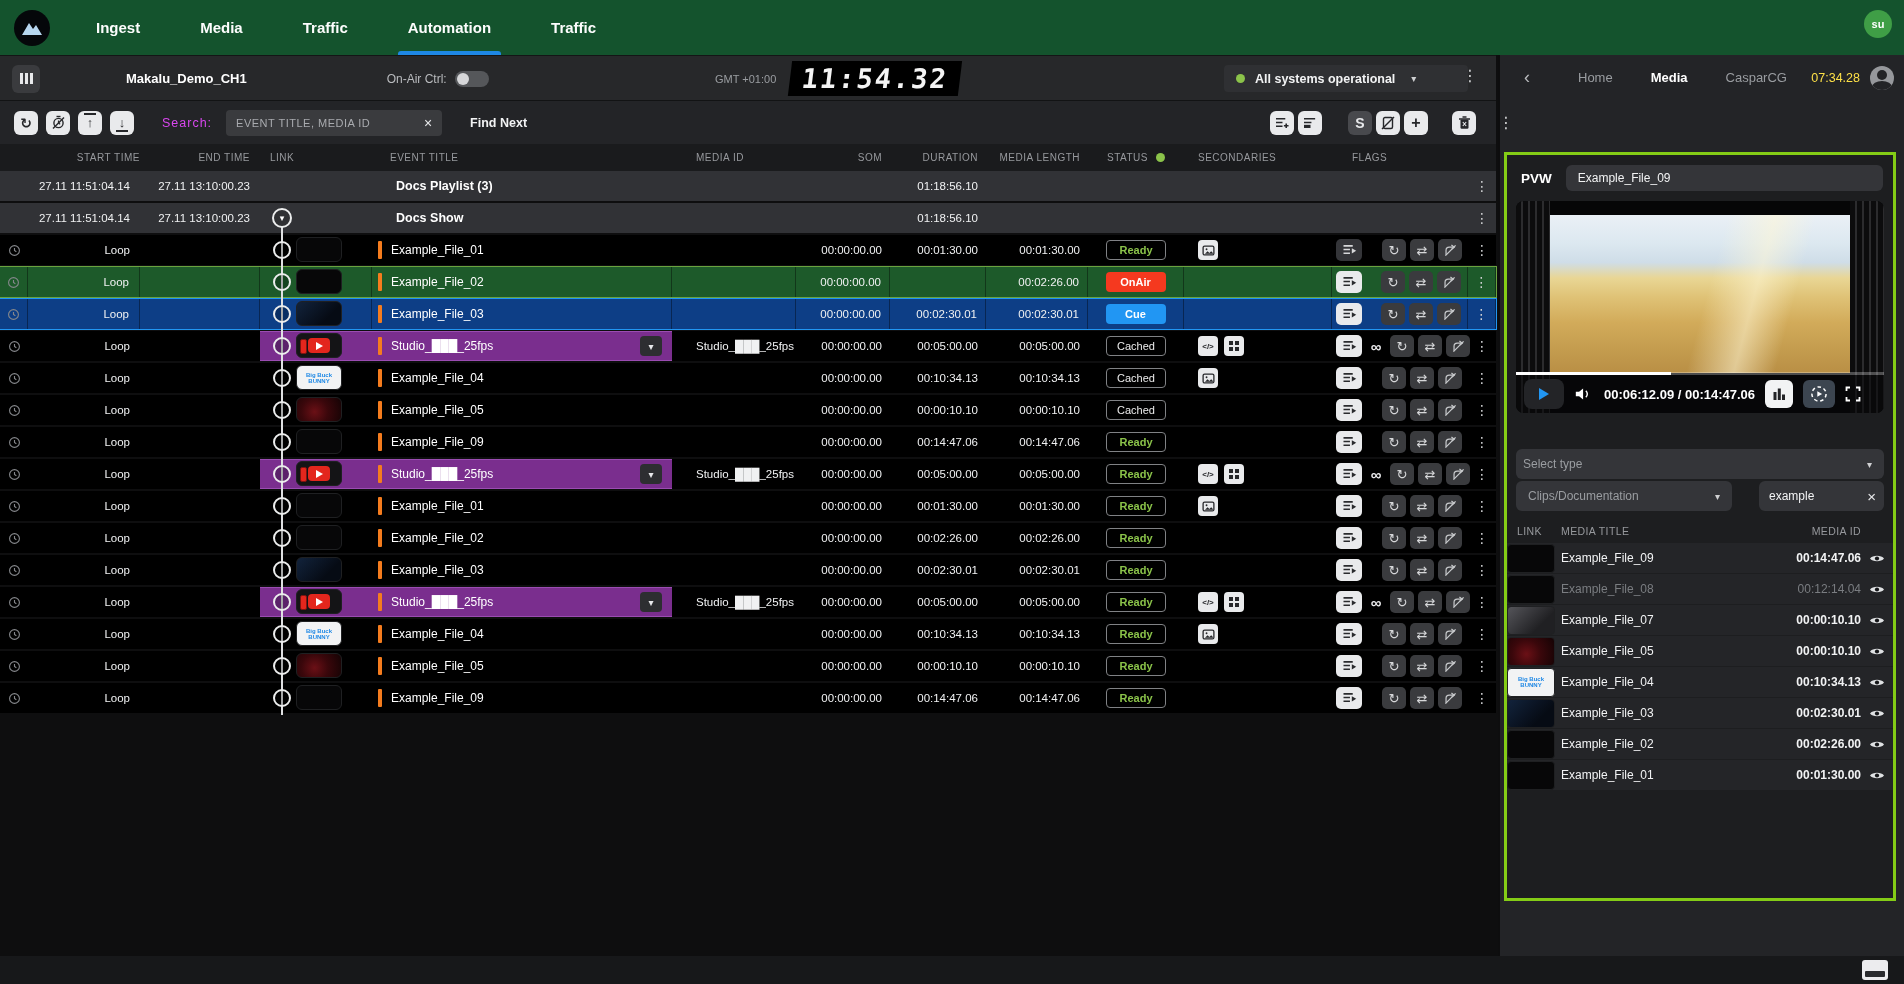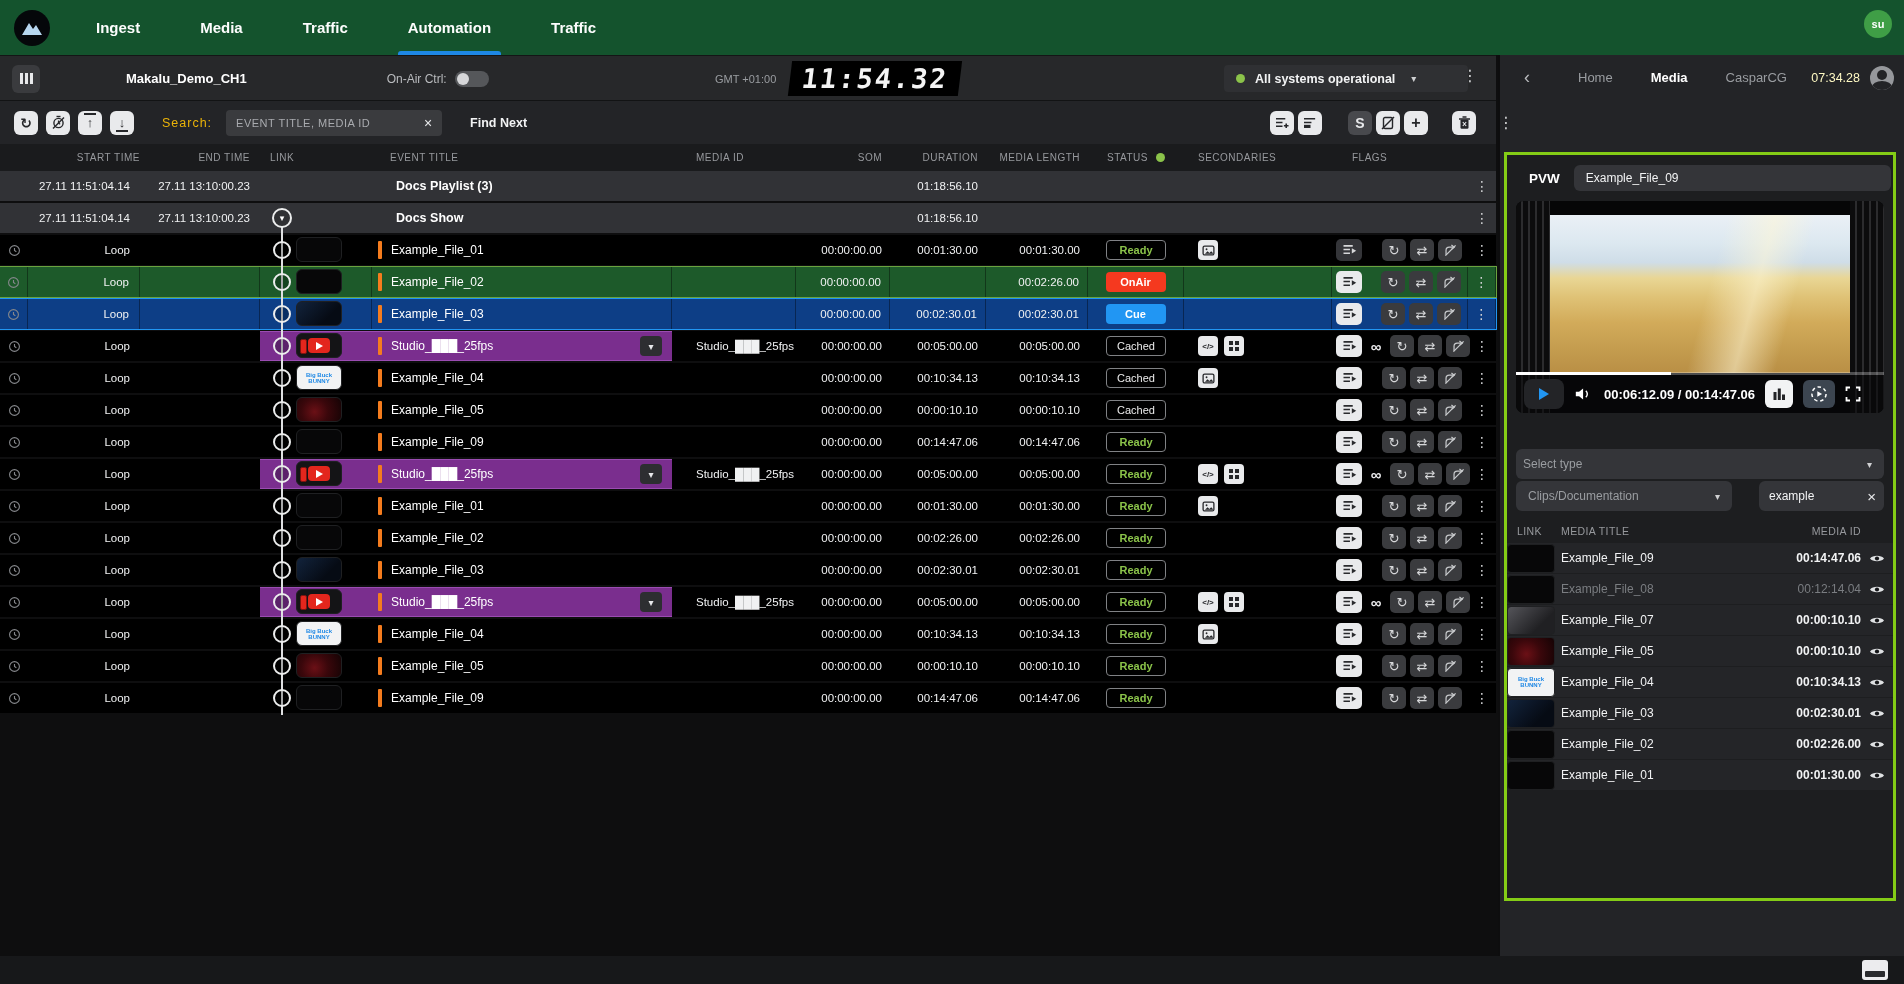--- a/index.html
+++ b/index.html
@@ -33,26 +33,26 @@
   .chev-sm{font-size:10px;color:#cfd0d2;margin-left:6px;}
   .kebab{color:#cfd0d2;font-size:15px;letter-spacing:0;line-height:1;}
   .chan-kebab{position:absolute;left:1462px;top:12px;font-size:16px;}
   
   .rpanel{position:absolute;left:1498px;top:55px;width:406px;height:929px;background:#232427;border-left:2px solid #0d0d0e;}
   .rpnav{height:45px;display:flex;align-items:center;font-size:13px;color:#9a9da1;}
   .rp-back{margin-left:24px;font-size:18px;color:#b9bbbe;}
   .rptabs{display:flex;gap:38px;margin-left:48px;}
   .rptab{cursor:pointer;}
   .rptab.active{color:#fff;font-weight:700;}
-  .rptime{margin-left:auto;color:#fef9c3;font-size:12.5px;}
+  .rptime{margin-left:auto;color:#fde047;font-size:12.5px;}
   .rp-avatar{width:24px;height:24px;border-radius:50%;background:#96989c;margin:0 12px 0 10px;position:relative;overflow:hidden;}
   .rp-avatar::before{content:"";position:absolute;left:7px;top:4px;width:10px;height:10px;border-radius:50%;background:#232427;}
   .rp-avatar::after{content:"";position:absolute;left:2px;top:15px;width:20px;height:12px;border-radius:50%;background:#232427;}
   .greenbox{position:absolute;left:4px;top:97px;width:392px;height:749px;border:3px solid #84cc16;background:#1d1e20;box-sizing:border-box;}
-  .pvwrow{position:absolute;left:22px;top:10px;display:flex;align-items:center;gap:14px;width:362px;}
+  .pvwrow{position:absolute;left:14px;top:10px;display:flex;align-items:center;gap:14px;width:362px;}
   .pvwlabel{font-size:13.5px;font-weight:700;color:#fff;}
   .pvwtitle{flex:1;height:26px;background:#343539;border-radius:6px;display:flex;align-items:center;padding:0 12px;font-size:12px;color:#f2f3f4;}
   .video{position:absolute;left:9px;top:46px;width:368px;height:212px;border-radius:8px;background:#060607;overflow:hidden;}
   .fstrip{position:absolute;top:0;bottom:0;width:34px;background:#0c0c0d;z-index:2;
     background-image:repeating-linear-gradient(90deg,transparent 0 5px,#2c2c2e 5px 7px);}
   .fstrip.l{left:0}.fstrip.r{right:0}
   .scene{position:absolute;left:34px;right:34px;top:14px;bottom:40px;
     background:
       linear-gradient(105deg,rgba(255,255,255,0) 52%,rgba(255,247,214,.55) 66%,rgba(255,247,214,0) 78%),
       linear-gradient(180deg,#eaf0f6 0%,#dce8f0 18%,#cfdde8 30%,#e9d694 40%,#dfc276 52%,#d2ab5a 68%,#c59d4f 84%,#b98f45 100%);}
@@ -98,21 +98,21 @@
   .yt-play::before{content:"";position:absolute;left:8px;top:4px;border-left:7px solid #fff;border-top:4px solid transparent;border-bottom:4px solid transparent;}
   .yt-tag{position:absolute;left:3px;top:5px;width:7px;height:15px;border-radius:2px;background:#e3261d;border:1px solid #7e1410;box-sizing:border-box;}
   
   .toolbar{position:absolute;left:0;top:100px;width:1496px;height:43px;background:#232427;border-top:1px solid #121314;display:flex;align-items:center;z-index:20;}
   .tbtn{width:24px;height:24px;border-radius:6px;background:#e9eaec;color:#26272a;display:flex;align-items:center;justify-content:center;
     font-size:14px;font-weight:700;margin-left:8px;}
   .tbtn.first{margin-left:14px;}
   .arr{position:relative;font-size:13px;line-height:1;}
   .arr.up::before{content:"";position:absolute;left:-3px;top:-3px;width:12px;height:2px;background:#26272a;}
   .arr.dn::after{content:"";position:absolute;left:-3px;bottom:-3px;width:12px;height:2px;background:#26272a;}
-  .searchlbl{margin-left:28px;font-size:12.5px;color:#eab308;letter-spacing:1px;}
+  .searchlbl{margin-left:28px;font-size:12.5px;color:#d946ef;letter-spacing:1px;}
   .searchbox{margin-left:14px;width:200px;height:26px;background:#3a3b3e;border-radius:4px;display:flex;align-items:center;padding:0 8px;}
   .searchbox input{flex:1;background:transparent;border:0;outline:0;color:#a9abaf;font-size:11px;letter-spacing:.5px;font-family:inherit;}
   .sclose{color:#e8e9eb;font-size:14px;padding:0 2px;}
   .findnext{margin-left:22px;font-size:12.5px;font-weight:700;color:#f2f3f4;background:none;border:0;font-family:inherit;}
   .tb-right{position:absolute;left:1262px;display:flex;align-items:center;}
   .dkbtn{background:#48494d;color:#e8e9eb;}
   .tb-keb{margin-left:22px;font-size:16px;}
   .gap1{margin-left:26px;} .gap2{margin-left:24px;}
   
   .rundown{position:absolute;left:0;top:143px;width:1496px;height:841px;background:#0e0e0f;}

